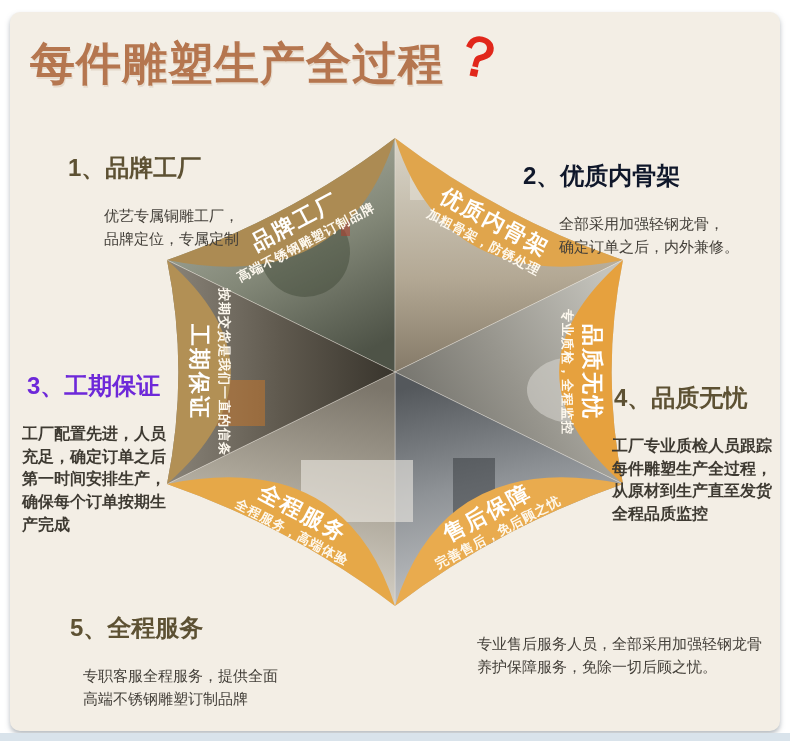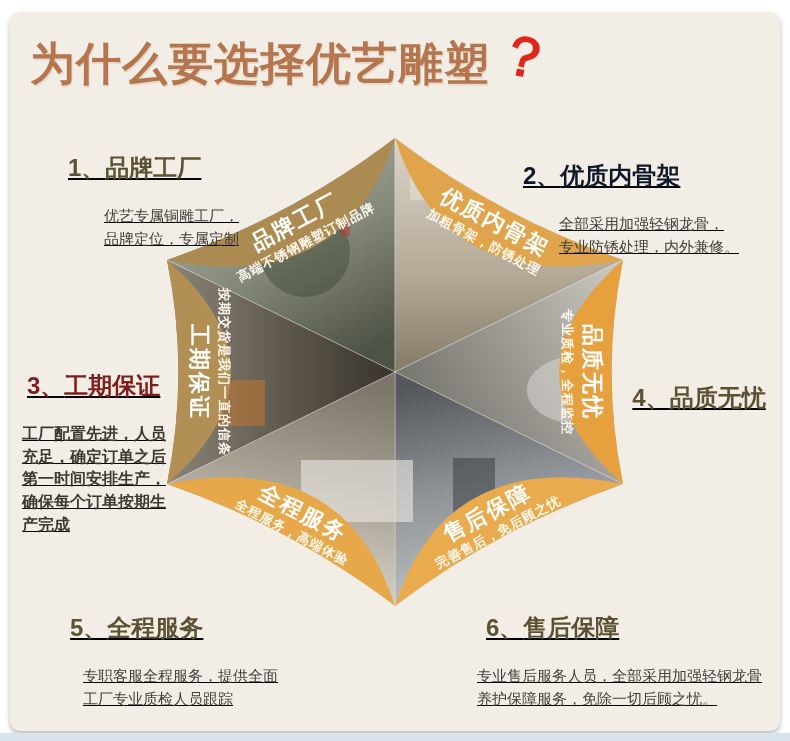--- a/index.html
+++ b/index.html
@@ -22,44 +22,44 @@
     position:absolute;left:30px;top:34px;display:flex;align-items:flex-start;
   }
   .title{
     font-size:45px;font-weight:900;letter-spacing:1px;color:#b5764f;
     text-shadow:1px 2px 0 rgba(190,160,130,.25);
   }
   .qmark{
     font-size:56px;font-weight:900;color:#e1271b;line-height:.9;
     transform:rotate(12deg);margin-left:6px;margin-top:-2px;
   }
-  .sec{position:absolute;text-decoration:underline;}
+  .sec{position:absolute;}
   .sec-head{font-size:24px;font-weight:bold;color:#5d5133;white-space:nowrap;}
   .sec-body{
     font-size:15px;color:#44403a;line-height:1.5;white-space:pre-line;margin-top:21px;
   }
   .sec-body.bold{font-weight:bold;font-size:16px;line-height:1.42;color:#3e3a32;}
   #sec-1{left:68px;top:152px;} #sec-1 .sec-body{margin-left:36px;}
   #sec-2{left:523px;top:160px;} #sec-2 .sec-body{margin-left:36px;}
   #sec-3{left:22px;top:370px;width:176px;} #sec-3 .sec-head{margin-left:5px;}
-  #sec-4{left:612px;top:382px;width:172px;} #sec-4 .sec-head{margin-left:2px;text-align:center;}
+  #sec-4{left:612px;top:382px;width:172px;} #sec-4 .sec-head{margin-left:2px;}
   #sec-5{left:70px;top:612px;} #sec-5 .sec-body{margin-left:13px;}
   #sec-6{left:486px;top:612px;} #sec-6 .sec-body{margin-left:-9px;}
   .hexwrap{position:absolute;left:155px;top:132px;width:480px;height:480px;}
   svg text{font-family:"Liberation Sans","DejaVu Sans",sans-serif;}
   .band-title{font-size:22px;font-weight:bold;fill:#ffffff;letter-spacing:2px;}
   .band-sub{font-size:13px;font-weight:bold;fill:#fdf8ee;letter-spacing:1px;}
 </style>
 </head>
 <body>
 
 <div class="card" style="background: rgb(243, 238, 229);"></div>
 
 <div class="title-row">
-  <div class="title" style="color: rgb(181, 118, 79);">为什么要选择优艺雕塑</div>
+  <div class="title" style="color: rgb(181, 118, 79);">每件雕塑生产全过程</div>
   <div class="qmark" style="color: rgb(225, 39, 27);">？</div>
 </div>
 
 <div class="hexwrap">
 <svg width="480" height="480" viewBox="0 0 480 480">
   <defs>
     <clipPath id="flower">
       <path d="M240,6 Q342.6,84.3 468,128 Q445.2,240 468,352 Q342.6,395.7 240,474 Q137.4,395.7 12,352 Q34.8,240 12,128 Q137.4,84.3 240,6 Z"></path>
     </clipPath>
     <linearGradient id="g-tl" x1="0.2" y1="0" x2="0.7" y2="1">
@@ -140,41 +140,44 @@
 
 <div class="sec" id="sec-1">
   <div class="sec-head" style="color: rgb(93, 81, 51);"><span>1、</span><span>品牌工厂</span></div>
   <div class="sec-body">优艺专属铜雕工厂，
 品牌定位，专属定制</div>
 </div>
 
 <div class="sec" id="sec-2">
   <div class="sec-head" style="color: #0f172a;"><span>2、</span><span>优质内骨架</span></div>
   <div class="sec-body">全部采用加强轻钢龙骨，
-专业防锈处理，内外兼修。</div>
+确定订单之后，内外兼修。</div>
 </div>
 
 <div class="sec" id="sec-3">
-  <div class="sec-head" style="color: #7f1d1d;"><span>3、</span><span>工期保证</span></div>
+  <div class="sec-head" style="color: #6d28d9;"><span>3、</span><span>工期保证</span></div>
   <div class="sec-body bold">工厂配置先进，人员
 充足，确定订单之后
 第一时间安排生产，
 确保每个订单按期生
 产完成</div>
 </div>
 
 <div class="sec" id="sec-4">
   <div class="sec-head" style="color: rgb(93, 81, 51);"><span>4、</span><span>品质无忧</span></div>
+  <div class="sec-body bold">工厂专业质检人员跟踪
+每件雕塑生产全过程，
+从原材到生产直至发货
+全程品质监控</div>
 </div>
 
 <div class="sec" id="sec-5">
   <div class="sec-head" style="color: rgb(93, 81, 51);"><span>5、</span><span>全程服务</span></div>
   <div class="sec-body">专职客服全程服务，提供全面
-工厂专业质检人员跟踪</div>
+高端不锈钢雕塑订制品牌</div>
 </div>
 
 <div class="sec" id="sec-6">
-  <div class="sec-head" style="color: rgb(93, 81, 51);"><span>6、</span><span>售后保障</span></div>
   <div class="sec-body">专业售后服务人员，全部采用加强轻钢龙骨
 养护保障服务，免除一切后顾之忧。</div>
 </div>
 
 <div class="bottom-strip" style="background: rgb(217, 227, 235);"></div>
 
 </body></html>

